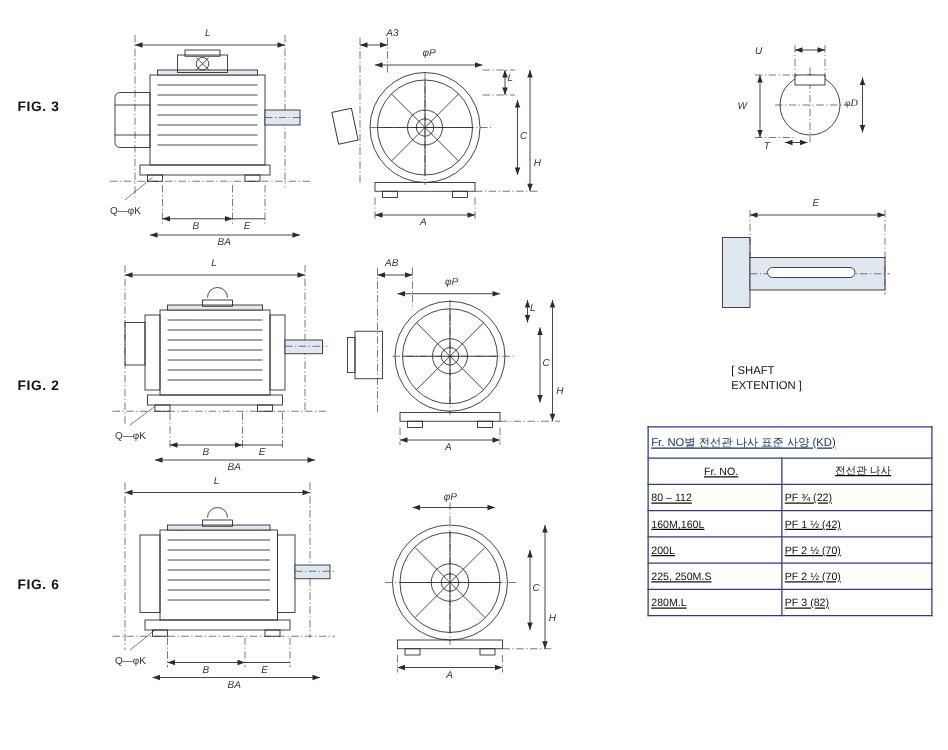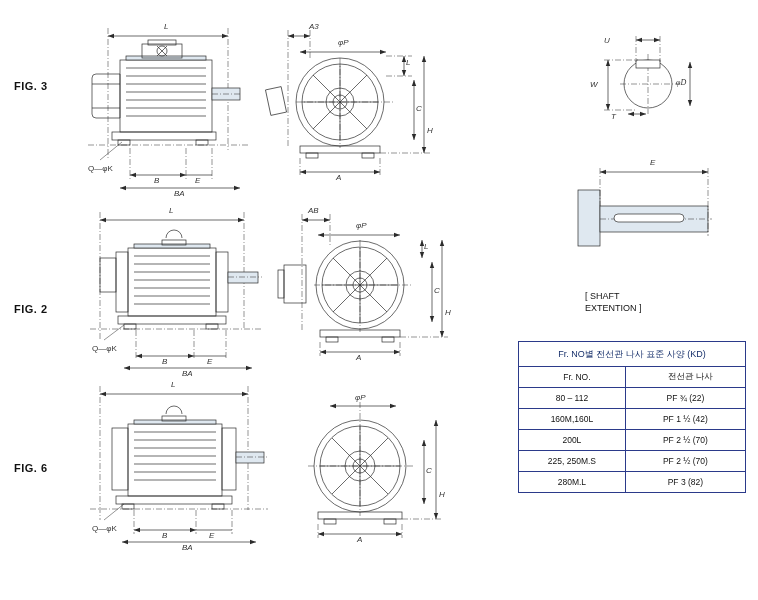--- a/index.html
+++ b/index.html
@@ -4,21 +4,21 @@
 <style>
   html,body{margin:0;padding:0;background:#ffffff;}
   body{width:758px;height:600px;position:relative;font-family:"Liberation Sans",sans-serif;color:#1a1a1a;overflow:hidden;}
   .stage{position:absolute;left:0;top:0;width:758px;height:600px;}
   .fig-label{position:absolute;font-size:11px;font-weight:bold;letter-spacing:.5px;color:#111;}
   .dim{position:absolute;font-size:8px;color:#333;font-family:"Liberation Sans",sans-serif;}
   .dim-it{font-style:italic;}
   svg{position:absolute;left:0;top:0;overflow:visible;}
   
   .spec-table{position:absolute;left:518px;top:341px;width:228px;border-collapse:collapse;font-size:8.5px;}
-  .spec-table td,.spec-table th{border:1px solid #2b3a8a;padding:3px 2px;text-align:center;font-weight:normal;color:#17306b;height:14px;}
+  .spec-table td,.spec-table th{border:1px solid #2b3a8a;padding:3px 2px;font-weight:normal;color:#17306b;height:14px;text-decoration:underline;}
   .spec-table .title{color:#17306b;font-size:9px;padding:5px 2px;}
   .spec-table .hdr{color:#111;font-size:8.5px;padding-left:12px;}
   .spec-table td.val{color:#111;margin-left:40px;}
   .shaft-cap{position:absolute;left:585px;top:278px;width:120px;text-align:left;font-size:9px;line-height:12px;color:#111;margin-top:12px;}
 </style>
 </head>
 <body>
 
 <div class="stage">
 

